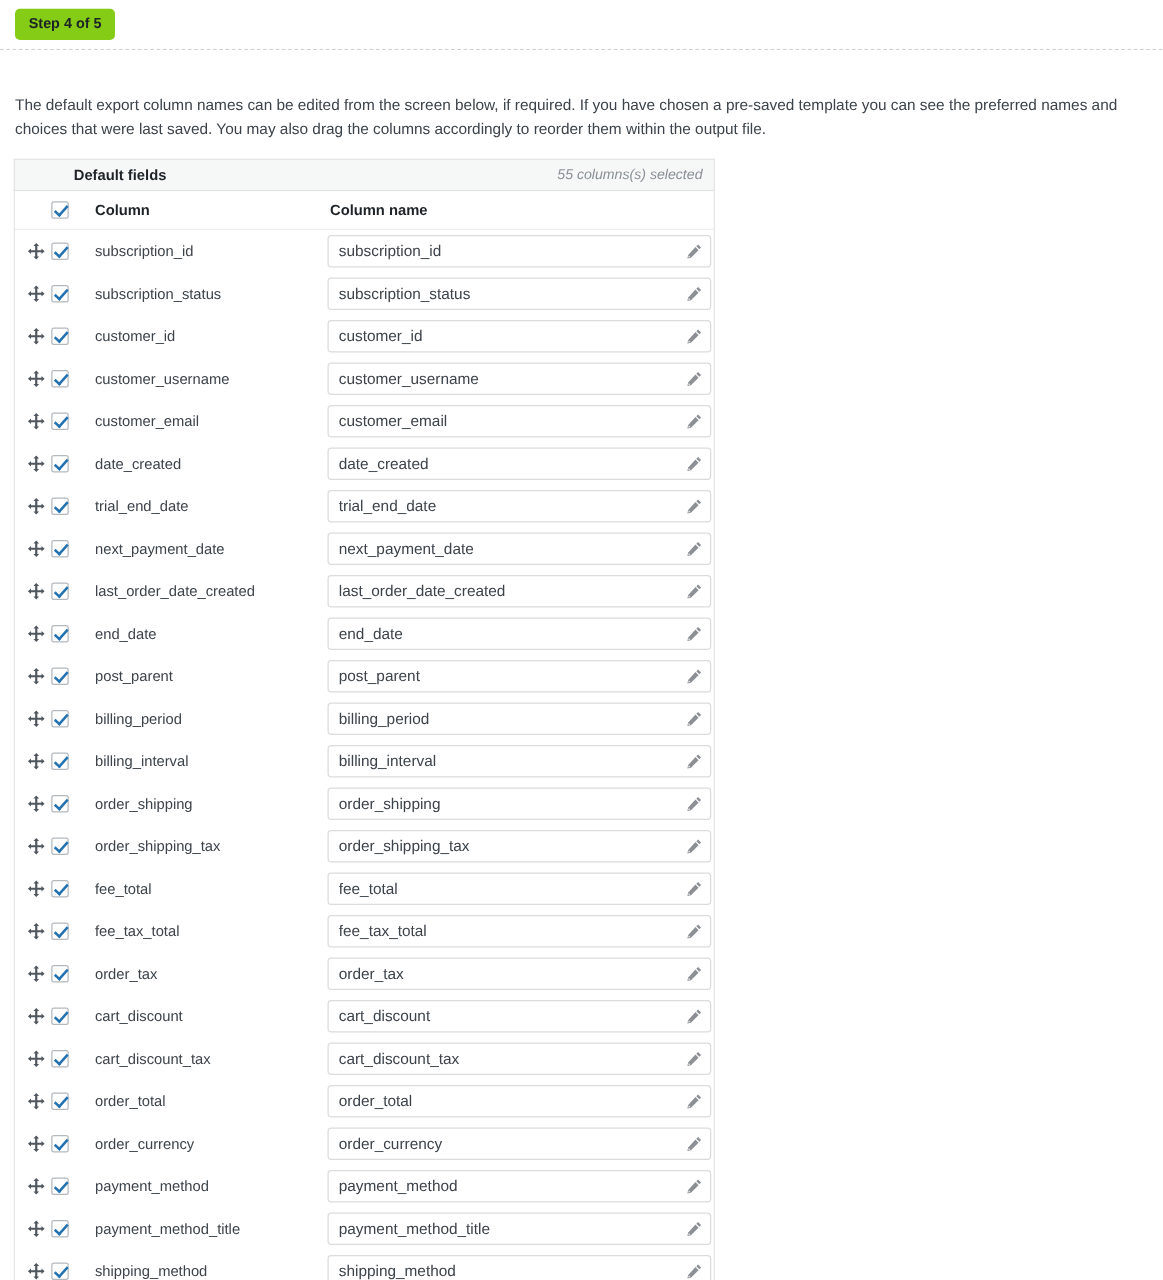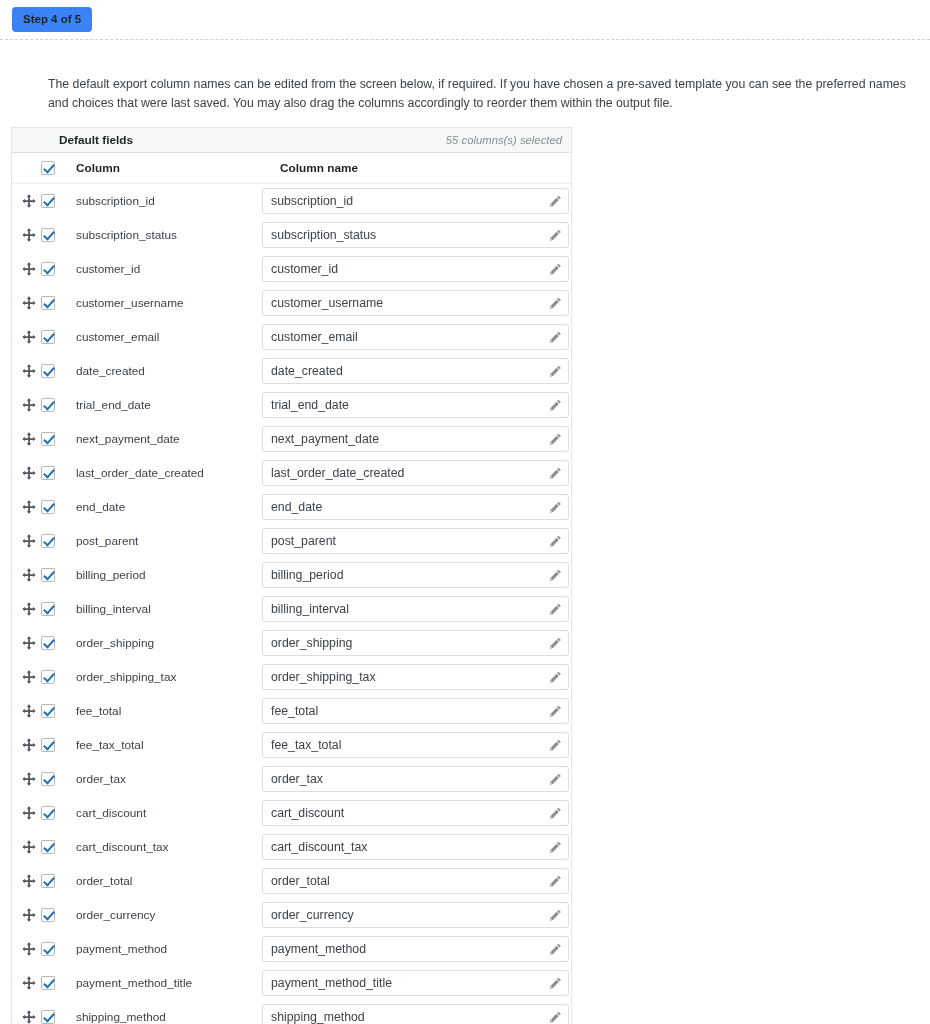--- a/index.html
+++ b/index.html
@@ -24,21 +24,21 @@
     background: #ffffff;
   }
   .modal-title {
     font-size: 13.5px;
     font-weight: bold;
     color: #1d2327;
     letter-spacing: -0.1px;
     white-space: nowrap;
   }
   .step-badge {
-    background: #3b82f6;
+    background: #84cc16;
     color: #1d2327;
     font-size: 11.5px;
     font-weight: bold;
     border-radius: 4px;
     padding: 7px 11px;
     white-space: nowrap;
     line-height: 1;
   }
   .header-divider {
     height: 0;
@@ -46,21 +46,20 @@
     margin: 0;
   }
 
   
   .intro {
     padding: 23px 12px 0 12px;
     font-size: 12.3px;
     line-height: 19px;
     color: #3c434a;
     max-width: 922px;
-    margin-left: 36px;
   }
 
   
   .panel {
     margin: 14px 0 0 11px;
     width: 561px;
     background: #ffffff;
   }
   .panel-head {
     background: #f6f7f7;
@@ -131,21 +130,21 @@
     font-weight: bold;
     font-size: 11.8px;
     color: #1d2327;
   }
   .cell-name {
     flex: 1 1 auto;
     padding-right: 0px;
     display: flex;
     align-items: center;
   }
-  .header-row .cell-name { padding-left: 2px; margin-left: 16px; }
+  .header-row .cell-name { padding-left: 2px; }
 
   
   .drag-handle {
     width: 14px; height: 14px;
     display: block;
     cursor: move;
   }
   .drag-handle svg { display: block; }
 
   

